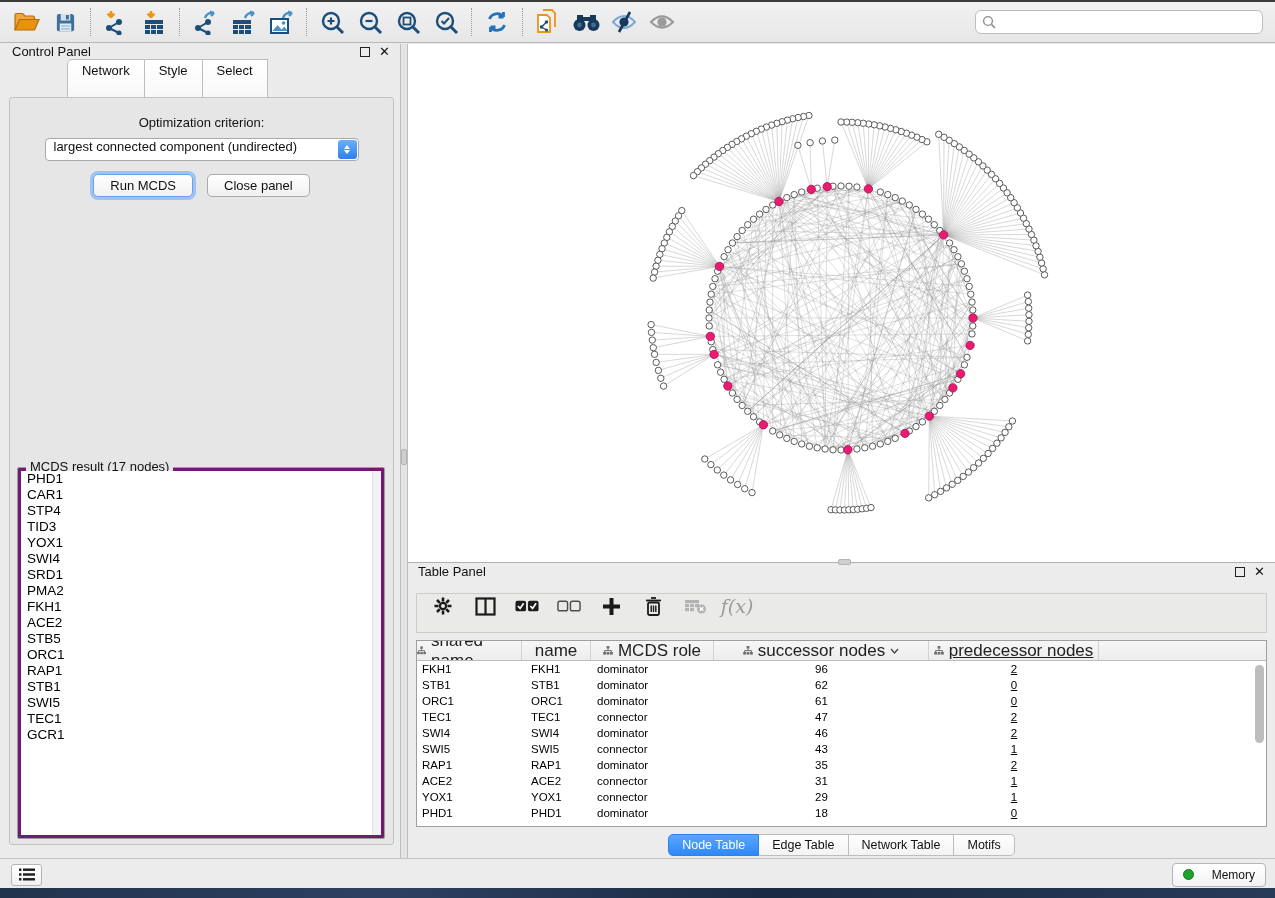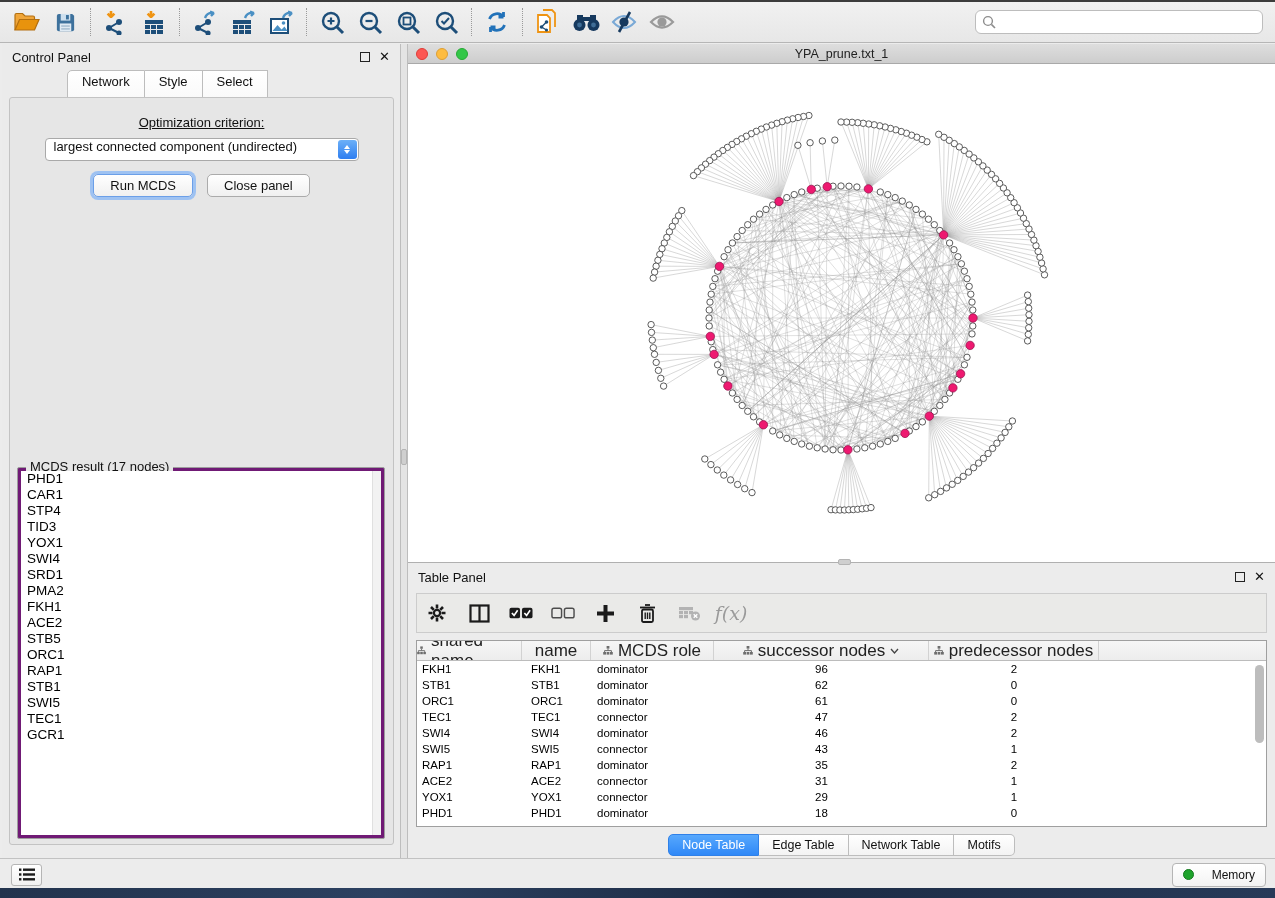--- a/index.html
+++ b/index.html
@@ -19,36 +19,36 @@
   .tb-btn { width:38px; height:32px; display:flex; align-items:center; justify-content:center; border-radius:4px; }
   .tb-sep { width:1px; height:28px; margin:0 6px; border-left:1px dotted #9a9a9a; }
   .tb-spacer { flex:1; }
   .searchbox { width:288px; height:24px; background:#fff; border:1px solid #bdbdbd; border-radius:6px;
                display:flex; align-items:center; padding:0 6px; margin-right:6px; }
   .searchbox input { border:none; outline:none; flex:1; font-size:12px; background:transparent; margin-left:5px;
                      font-family:"Liberation Sans","DejaVu Sans",sans-serif; }
 
   
   .control-panel { position:absolute; left:0; top:42px; width:398px; bottom:32px; background:#ebebeb; }
-  .panel-head { height:26px; display:flex; align-items:center; padding:0 10px; }
+  .panel-head { height:15px; display:flex; align-items:center; padding:0 10px; }
   .panel-title { font-size:13px; color:#111; }
   .win-btns { margin-left:auto; display:flex; gap:9px; align-items:center; }
   .float-btn { width:10px; height:10px; border:1.6px solid #222; background:transparent; }
   .close-btn { font-size:13px; font-weight:bold; color:#111; line-height:10px; }
 
   .seg-tabs { display:flex; justify-content:center; }
   .seg { border:1px solid #bdbdbd; background:linear-gradient(#ffffff,#f2f2f2); padding:3px 14px;
          font-size:13px; color:#111; border-left-width:0; }
   .seg:first-child { border-left-width:1px; border-radius:5px 0 0 5px; }
   .seg:last-child { border-radius:0 5px 5px 0;margin-top:44px; }
   .seg.active { background:linear-gradient(#57a8fd,#2f88f7); color:#fff; border-color:#2f80e8; }
 
   .cp-content { position:absolute; left:7px; right:6px; top:53px; bottom:13px;
                 background:#e6e6e6; border:1px solid #c3c3c3; border-radius:3px; }
-  .opt-label { text-align:center; margin-top:17px; font-size:13px;text-decoration:underline; }
+  .opt-label { text-align:center; margin-top:17px; font-size:13px; }
   .combo { position:relative; margin:8px auto 0; width:314px; height:23px; background:#fff;
            border:1px solid #a9a9a9; border-radius:4px; display:flex; align-items:flex-start; }
   .combo-text { padding-left:8px; font-size:13px; }
   .combo-stepper { position:absolute; right:1px; top:1px; width:19px; height:19px; border-radius:3px;
                    background:linear-gradient(#6cb0f8,#2e7ef0); display:flex; flex-direction:column;
                    align-items:center; justify-content:center; gap:1px; }
   .chev-up { width:0; height:0; border-left:3.5px solid transparent; border-right:3.5px solid transparent; border-bottom:4px solid #fff; }
   .chev-dn { width:0; height:0; border-left:3.5px solid transparent; border-right:3.5px solid transparent; border-top:4px solid #fff; }
   .btn-row { display:flex; justify-content:center; gap:14px; margin-top:13px; }
   .push-btn { background:linear-gradient(#ffffff,#f0f0f0); border:1px solid #ababab; border-radius:5px;
@@ -77,33 +77,33 @@
   .light { width:12px; height:12px; border-radius:50%; }
   .light.red { background:#fc5753; border:1px solid #df3e38; }
   .light.yellow { background:#fdbc40; border:1px solid #de9f34; }
   .light.green { background:#33c748; border:1px solid #27aa35; }
   .net-title { position:absolute; left:0; right:0; text-align:center; font-size:12.5px; color:#222; }
   .net-canvas { position:absolute; left:0; top:20px; right:0; bottom:0; background:#fff; }
 
   
   .table-panel { position:absolute; left:406px; top:562px; right:0; bottom:32px; background:#ececec; }
   .tp-toolbar { position:absolute; left:8px; right:8px; top:29px; height:40px; background:#eaeae8;
-                border:1px solid #cccccc; border-radius:0; display:flex; align-items:center; padding:0 8px; gap:18px; }
+                border:1px solid #cccccc; border-radius:0; display:flex; align-items:flex-start; padding:0 14px; gap:18px; }
   .tp-ico { display:flex; align-items:center; justify-content:center; width:24px; height:24px; }
   .fx { font-family:"DejaVu Serif","Liberation Serif",serif; font-style:italic; font-size:19px; color:#9a9a9a; }
 
   .ntable { position:absolute; left:8px; right:8px; top:76px; height:187px; background:#fff; border:1px solid #9f9f9f; }
   .thead { display:flex; height:20px; background:linear-gradient(#f6f6f6,#ededed); border-bottom:1px solid #bcbcbc; }
   .th { display:flex; align-items:center; justify-content:center; gap:5px; font-size:17px; color:#222;
         border-right:1px solid #d2d2d2; overflow:hidden; }
   .th:last-child { border-right:none; }
   .tbody { position:absolute; top:20px; left:0; right:0; bottom:0; overflow:hidden; }
   .trow { display:flex; height:16px; }
   .tcell { font-size:11.5px; line-height:16px; color:#000; white-space:nowrap; overflow:hidden; }
-  .w0 { width:105px; } .w1 { width:69px; } .w2 { width:123px; } .w3 { width:215px; } .w4 { width:170px; } .wf { flex:1; }
+  .w0 { width:105px; } .w1 { width:69px; } .w2 { width:123px; } .w3 { width:215px; } .w4 { width:170px;text-decoration:underline; } .wf { flex:1; }
   .c-shared { padding-left:5px; } .c-name { padding-left:9px; } .c-role { padding-left:6px; }
   .c-succ { text-align:center; } .c-pred { text-align:center; }
   .table-vscroll { position:absolute; right:2px; top:24px; width:9px; height:78px; background:#bdbdbd; border-radius:5px; }
 
   .tp-tabs { position:absolute; left:0; right:0; top:270px; display:flex; justify-content:center; }
   .seg-tab { border:1px solid #bdbdbd; background:linear-gradient(#ffffff,#f3f3f3); padding:3px 13px;
              font-size:12.5px; color:#111; border-left-width:0; }
   .seg-tab:first-child { border-left-width:1px; border-radius:5px 0 0 5px; }
   .seg-tab:last-child { border-radius:0 5px 5px 0; }
   .seg-tab.active { background:linear-gradient(#57a8fd,#2f88f7); color:#fff; border-color:#2f80e8; }
@@ -362,28 +362,20 @@
         <div class="list-scroll"></div>
       </div>
     </div>
   </div>
 
   <div class="vsplit">
     <div class="vsplit-grab"></div>
   </div>
 
   <div class="net-window">
-    <div class="net-titlebar">
-      <span class="net-title">YPA_prune.txt_1</span>
-      <span class="lights">
-        <span class="light red"></span>
-        <span class="light yellow"></span>
-        <span class="light green"></span>
-      </span>
-    </div>
     <div class="net-canvas">
       <svg id="net-svg" width="867" height="498" viewBox="0 0 867 498">
             <path d="M311.5 202.4L562.8 230.2M311.5 202.4L371.7 370.9M311.5 202.4L559.0 293.3M311.5 202.4L561.2 222.4M311.5 202.4L364.7 367.0M311.5 202.4L329.1 335.4M311.5 202.4L409.2 124.2M311.5 202.4L425.0 122.2M311.5 202.4L494.3 137.1M311.5 202.4L448.9 123.0M311.5 202.4L339.7 347.3M311.5 202.4L401.4 382.2M311.5 202.4L514.4 357.9M371.0 137.5L546.0 185.7M371.0 137.5L501.3 367.0M371.0 137.5L339.7 160.7M371.0 137.5L425.0 122.2M371.0 137.5L309.6 207.2M371.0 137.5L441.0 122.2M371.0 137.5L334.2 341.5M371.0 137.5L301.0 254.0M371.0 137.5L417.1 385.0M371.0 137.5L564.8 246.0M371.0 137.5L479.8 377.4M371.0 137.5L564.0 269.9M371.0 137.5L520.5 155.2M371.0 137.5L409.2 383.8M371.0 137.5L456.8 383.8M371.0 137.5L386.2 377.4M371.0 137.5L556.4 300.8M371.0 137.5L556.4 207.2M371.0 137.5L409.2 124.2M371.0 137.5L536.9 335.4M403.3 125.4L472.3 128.0M403.3 125.4L541.6 329.0M403.3 125.4L304.8 222.4M403.3 125.4L302.0 238.1M403.3 125.4L501.3 141.0M419.2 122.7L393.7 128.0M419.2 122.7L301.2 246.0M419.2 122.7L301.0 254.0M419.2 122.7L417.1 385.0M419.2 122.7L302.0 238.1M460.4 124.9L559.0 293.3M460.4 124.9L425.0 385.8M460.4 124.9L556.4 207.2M460.4 124.9L464.6 382.2M460.4 124.9L334.2 166.5M460.4 124.9L514.4 150.1M460.4 124.9L536.9 335.4M460.4 124.9L564.0 269.9M460.4 124.9L417.1 385.0M460.4 124.9L386.2 130.6M460.4 124.9L364.7 141.0M460.4 124.9L329.1 335.4M460.4 124.9L559.0 293.3M535.6 170.9L564.0 238.1M535.6 170.9L564.0 238.1M535.6 170.9L464.6 382.2M535.6 170.9L324.4 179.0M535.6 170.9L417.1 385.0M535.6 170.9L501.3 367.0M535.6 170.9L309.6 300.8M535.6 170.9L334.2 166.5M535.6 170.9L501.3 141.0M535.6 170.9L304.8 222.4M535.6 170.9L378.8 133.6M535.6 170.9L345.5 352.8M535.6 170.9L339.7 347.3M535.6 170.9L339.7 347.3M535.6 170.9L324.4 179.0M535.6 170.9L531.8 341.5M535.6 170.9L339.7 347.3M535.6 170.9L479.8 377.4M535.6 170.9L351.6 357.9M535.6 170.9L386.2 130.6M535.6 170.9L345.5 155.2M535.6 170.9L433.0 386.0M565.0 254.0L425.0 385.8M565.0 254.0L541.6 329.0M565.0 254.0L487.2 133.6M565.0 254.0L464.6 382.2M565.0 254.0L526.3 347.3M565.0 254.0L358.0 145.4M565.0 254.0L487.2 133.6M565.0 254.0L301.0 254.0M565.0 254.0L526.3 160.7M565.0 254.0L564.8 262.0M562.1 281.4L316.1 315.3M562.1 281.4L501.3 141.0M562.1 281.4L559.0 293.3M562.1 281.4L479.8 377.4M562.1 281.4L393.7 128.0M562.1 281.4L448.9 123.0M562.1 281.4L501.3 367.0M552.6 309.8L401.4 382.2M552.6 309.8L329.1 172.6M552.6 309.8L501.3 367.0M552.6 309.8L364.7 367.0M552.6 309.8L564.8 246.0M552.6 309.8L364.7 367.0M552.6 309.8L324.4 179.0M544.9 323.9L479.8 130.6M544.9 323.9L531.8 341.5M544.9 323.9L549.9 192.7M544.9 323.9L541.6 329.0M544.9 323.9L378.8 374.4M544.9 323.9L501.3 141.0M521.3 352.1L448.9 123.0M521.3 352.1L364.7 367.0M521.3 352.1L393.7 128.0M521.3 352.1L316.1 192.7M521.3 352.1L559.0 293.3M521.3 352.1L309.6 300.8M521.3 352.1L316.1 315.3M521.3 352.1L464.6 382.2M521.3 352.1L425.0 385.8M521.3 352.1L417.1 385.0M521.3 352.1L546.0 185.7M521.3 352.1L358.0 145.4M521.3 352.1L409.2 124.2M521.3 352.1L556.4 207.2M497.0 369.4L433.0 386.0M497.0 369.4L301.2 246.0M497.0 369.4L526.3 347.3M497.0 369.4L301.0 254.0M497.0 369.4L301.2 246.0M497.0 369.4L417.1 385.0M497.0 369.4L531.8 166.5M497.0 369.4L487.2 374.4M439.9 385.8L312.6 308.2M439.9 385.8L559.0 293.3M439.9 385.8L508.0 145.4M439.9 385.8L556.4 300.8M439.9 385.8L441.0 122.2M439.9 385.8L556.4 300.8M439.9 385.8L320.0 185.7M439.9 385.8L304.8 222.4M439.9 385.8L508.0 145.4M355.4 360.8L564.0 238.1M355.4 360.8L556.4 300.8M355.4 360.8L494.3 137.1M355.4 360.8L549.9 315.3M355.4 360.8L358.0 145.4M355.4 360.8L561.2 222.4M355.4 360.8L334.2 341.5M355.4 360.8L316.1 315.3M355.4 360.8L334.2 341.5M355.4 360.8L309.6 300.8M319.9 322.0L304.8 222.4M319.9 322.0L549.9 192.7M319.9 322.0L309.6 207.2M319.9 322.0L351.6 357.9M319.9 322.0L541.6 179.0M319.9 322.0L456.8 383.8M306.1 290.4L508.0 362.6M306.1 290.4L531.8 166.5M306.1 290.4L520.5 155.2M306.1 290.4L559.0 214.7M306.1 290.4L526.3 347.3M306.1 290.4L531.8 341.5M302.3 272.4L487.2 374.4M302.3 272.4L316.1 315.3M302.3 272.4L564.0 269.9M302.3 272.4L351.6 357.9M302.3 272.4L386.2 377.4M553.4 199.8L303.2 230.2M472.3 128.0L526.3 347.3M334.2 341.5L433.0 122.0M549.9 192.7L433.0 386.0M409.2 124.2L546.0 185.7M549.9 315.3L320.0 185.7M303.2 230.2L487.2 133.6M514.4 150.1L541.6 179.0M351.6 357.9L417.1 385.0M409.2 124.2L417.1 385.0M324.4 329.0L345.5 155.2M303.2 277.8L303.2 277.8M553.4 199.8L324.4 329.0M364.7 141.0L386.2 130.6M433.0 122.0L304.8 222.4M409.2 383.8L546.0 185.7M425.0 122.2L541.6 329.0M559.0 214.7L339.7 347.3M345.5 352.8L351.6 150.1M501.3 141.0L501.3 367.0M508.0 362.6L531.8 166.5M433.0 122.0L324.4 179.0M479.8 377.4L564.0 269.9M541.6 179.0L546.0 185.7M345.5 155.2L378.8 374.4M386.2 377.4L309.6 207.2M401.4 382.2L320.0 185.7M378.8 374.4L508.0 145.4M531.8 166.5L386.2 130.6M549.9 315.3L364.7 367.0M514.4 150.1L526.3 347.3M559.0 293.3L304.8 285.6M334.2 166.5L401.4 382.2M309.6 207.2L526.3 160.7M448.9 385.0L409.2 383.8M456.8 383.8L514.4 357.9M425.0 122.2L487.2 374.4M309.6 300.8L564.0 238.1M494.3 137.1L324.4 179.0M564.8 262.0L526.3 347.3M433.0 386.0L386.2 377.4M302.0 238.1L329.1 335.4M425.0 385.8L303.2 230.2M501.3 141.0L309.6 207.2M433.0 386.0L316.1 192.7M378.8 133.6L345.5 155.2M487.2 374.4L371.7 370.9M514.4 357.9L301.2 262.0M564.8 262.0L378.8 133.6M564.0 238.1L472.3 380.0M329.1 335.4L487.2 374.4M301.0 254.0L409.2 124.2M556.4 207.2L409.2 383.8M329.1 172.6L351.6 357.9M541.6 179.0L536.9 335.4M358.0 145.4L536.9 335.4M304.8 222.4L448.9 123.0M487.2 133.6L371.7 370.9M425.0 122.2L564.8 262.0M301.0 254.0L464.6 382.2M316.1 315.3L316.1 192.7M564.0 238.1L479.8 377.4M531.8 341.5L425.0 122.2M553.4 199.8L304.8 222.4M345.5 352.8L526.3 160.7M425.0 122.2L520.5 155.2M371.7 370.9L541.6 179.0M514.4 357.9L303.2 230.2M448.9 385.0L479.8 130.6M358.0 145.4L456.8 383.8M501.3 141.0L549.9 315.3M417.1 385.0L329.1 335.4M564.8 262.0L386.2 377.4M324.4 179.0L531.8 166.5M456.8 383.8L345.5 155.2M386.2 130.6L393.7 380.0M531.8 166.5L417.1 385.0M312.6 308.2L301.2 246.0M508.0 362.6L546.0 185.7M549.9 192.7L448.9 385.0M536.9 335.4L334.2 341.5M464.6 382.2L303.2 277.8M309.6 300.8L559.0 293.3M304.8 222.4L549.9 315.3M564.0 238.1L393.7 380.0M549.9 315.3L508.0 362.6M541.6 329.0L541.6 329.0M425.0 385.8L324.4 179.0M526.3 347.3L309.6 300.8M364.7 367.0L364.7 141.0M536.9 335.4L553.4 199.8M549.9 192.7L316.1 315.3M541.6 329.0L456.8 383.8M324.4 329.0L479.8 377.4M378.8 133.6L324.4 329.0M303.2 230.2L541.6 329.0M345.5 155.2L479.8 130.6M494.3 137.1L316.1 192.7M464.6 382.2L501.3 367.0M487.2 374.4L549.9 192.7M386.2 130.6L371.7 370.9M425.0 385.8L378.8 133.6M556.4 300.8L393.7 128.0M549.9 315.3L425.0 385.8M425.0 385.8L441.0 122.2M304.8 285.6L433.0 386.0M501.3 141.0L301.0 254.0M316.1 192.7L501.3 367.0M316.1 315.3L559.0 214.7M334.2 341.5L441.0 122.2M456.8 383.8L479.8 130.6M479.8 377.4L351.6 150.1M303.2 277.8L358.0 145.4M556.4 300.8L409.2 124.2M564.8 262.0L472.3 128.0" stroke="#8f8f8f" stroke-opacity="0.4" fill="none" stroke-width="0.7"></path>
             <path d="M371.0 137.5L400.9 51.5M371.0 137.5L395.5 52.5M371.0 137.5L390.1 53.5M371.0 137.5L384.7 54.8M371.0 137.5L379.4 56.1M371.0 137.5L374.1 57.7M371.0 137.5L368.8 59.3M371.0 137.5L363.6 61.1M371.0 137.5L358.4 63.0M371.0 137.5L353.3 65.1M371.0 137.5L348.3 67.3M371.0 137.5L343.3 69.7M371.0 137.5L338.3 72.2M371.0 137.5L333.5 74.8M371.0 137.5L328.7 77.5M371.0 137.5L324.0 80.4M371.0 137.5L319.4 83.4M371.0 137.5L314.8 86.5M371.0 137.5L310.3 89.7M371.0 137.5L306.0 93.1M371.0 137.5L301.7 96.6M371.0 137.5L297.5 100.2M371.0 137.5L293.4 103.9M371.0 137.5L289.4 107.7M371.0 137.5L285.5 111.6M311.5 202.4L273.8 146.6M311.5 202.4L270.5 151.8M311.5 202.4L267.3 157.0M311.5 202.4L264.3 162.4M311.5 202.4L261.4 167.8M311.5 202.4L258.8 173.4M311.5 202.4L256.3 179.0M311.5 202.4L254.0 184.7M311.5 202.4L251.8 190.4M311.5 202.4L249.9 196.3M311.5 202.4L248.1 202.2M311.5 202.4L246.6 208.1M311.5 202.4L245.2 214.1M403.3 125.4L402.1 78.7M403.3 125.4L389.9 81.3M419.2 122.7L426.8 76.1M419.2 122.7L414.4 77.0M460.4 124.9L518.9 77.8M460.4 124.9L513.9 75.5M460.4 124.9L508.8 73.2M460.4 124.9L503.6 71.2M460.4 124.9L498.4 69.2M460.4 124.9L493.2 67.5M460.4 124.9L487.8 65.8M460.4 124.9L482.5 64.4M460.4 124.9L477.1 63.0M460.4 124.9L471.7 61.8M460.4 124.9L466.2 60.8M460.4 124.9L460.7 60.0M460.4 124.9L455.2 59.3M460.4 124.9L449.7 58.7M460.4 124.9L444.1 58.3M460.4 124.9L438.6 58.1M460.4 124.9L433.0 58.0M535.6 170.9L636.5 210.8M535.6 170.9L635.1 204.9M535.6 170.9L633.6 199.0M535.6 170.9L631.9 193.2M535.6 170.9L630.1 187.4M535.6 170.9L628.0 181.7M535.6 170.9L625.9 176.1M535.6 170.9L623.5 170.5M535.6 170.9L621.0 165.0M535.6 170.9L618.3 159.6M535.6 170.9L615.5 154.2M535.6 170.9L612.5 149.0M535.6 170.9L609.4 143.8M535.6 170.9L606.1 138.7M535.6 170.9L602.7 133.7M535.6 170.9L599.1 128.8M535.6 170.9L595.4 124.0M535.6 170.9L591.6 119.4M535.6 170.9L587.6 114.8M535.6 170.9L583.5 110.4M535.6 170.9L579.2 106.1M535.6 170.9L574.9 101.9M535.6 170.9L570.4 97.8M535.6 170.9L565.8 93.9M535.6 170.9L561.1 90.1M535.6 170.9L556.2 86.4M535.6 170.9L551.3 82.9M535.6 170.9L546.3 79.6M535.6 170.9L541.2 76.3M535.6 170.9L536.0 73.3M535.6 170.9L530.7 70.3M565.0 254.0L619.6 276.9M565.0 254.0L620.3 270.4M565.0 254.0L620.7 263.8M565.0 254.0L621.0 257.3M565.0 254.0L621.0 250.7M565.0 254.0L620.7 244.2M565.0 254.0L620.3 237.6M565.0 254.0L619.6 231.1M521.3 352.1L520.7 433.8M521.3 352.1L526.7 430.7M521.3 352.1L532.6 427.4M521.3 352.1L538.5 423.9M521.3 352.1L544.2 420.3M521.3 352.1L549.7 416.4M521.3 352.1L555.2 412.4M521.3 352.1L560.5 408.1M521.3 352.1L565.6 403.7M521.3 352.1L570.6 399.1M521.3 352.1L575.4 394.4M521.3 352.1L580.1 389.5M521.3 352.1L584.6 384.4M521.3 352.1L588.9 379.2M521.3 352.1L593.1 373.9M521.3 352.1L597.1 368.4M521.3 352.1L600.8 362.8M521.3 352.1L604.4 357.0M439.9 385.8L423.0 445.7M439.9 385.8L427.4 445.9M439.9 385.8L431.9 446.0M439.9 385.8L436.4 446.0M439.9 385.8L440.8 445.8M439.9 385.8L445.3 445.6M439.9 385.8L449.7 445.3M439.9 385.8L454.2 444.8M439.9 385.8L458.6 444.3M439.9 385.8L463.0 443.6M355.4 360.8L296.8 395.0M355.4 360.8L302.9 400.6M355.4 360.8L309.3 406.0M355.4 360.8L315.8 411.1M355.4 360.8L322.6 415.9M355.4 360.8L329.6 420.5M355.4 360.8L336.7 424.7M355.4 360.8L344.0 428.6M306.1 290.4L246.5 290.3M306.1 290.4L248.2 298.4M306.1 290.4L250.4 306.4M306.1 290.4L252.8 314.3M306.1 290.4L255.6 322.1M302.3 272.4L243.1 260.6M302.3 272.4L243.5 268.4M302.3 272.4L244.3 276.1M302.3 272.4L245.3 283.7" stroke="#8f8f8f" stroke-opacity="0.5" fill="none" stroke-width="0.7"></path>
             <circle cx="564.8" cy="246.0" r="3.2" fill="#fff" stroke="#4a4a4a" stroke-width="0.9"></circle>
             <circle cx="564.0" cy="238.1" r="3.2" fill="#fff" stroke="#4a4a4a" stroke-width="0.9"></circle>
             <circle cx="562.8" cy="230.2" r="3.2" fill="#fff" stroke="#4a4a4a" stroke-width="0.9"></circle>
             <circle cx="561.2" cy="222.4" r="3.2" fill="#fff" stroke="#4a4a4a" stroke-width="0.9"></circle>
             <circle cx="559.0" cy="214.7" r="3.2" fill="#fff" stroke="#4a4a4a" stroke-width="0.9"></circle>
             <circle cx="556.4" cy="207.2" r="3.2" fill="#fff" stroke="#4a4a4a" stroke-width="0.9"></circle>

